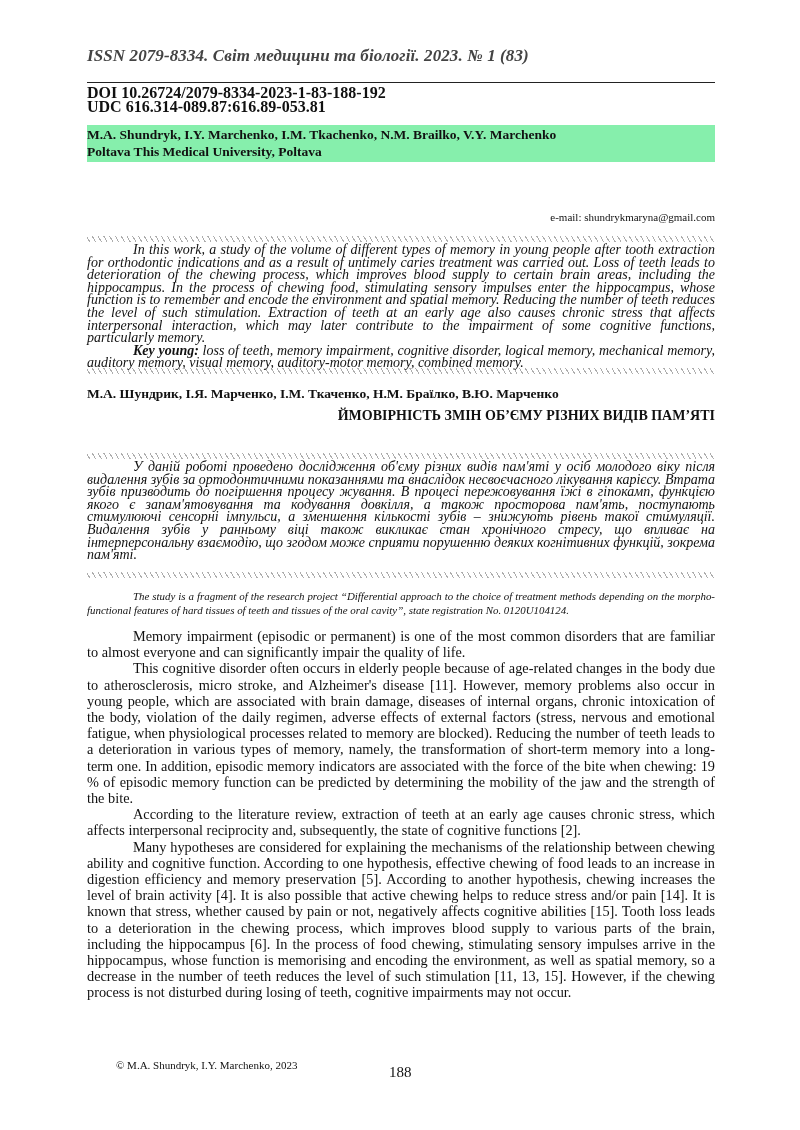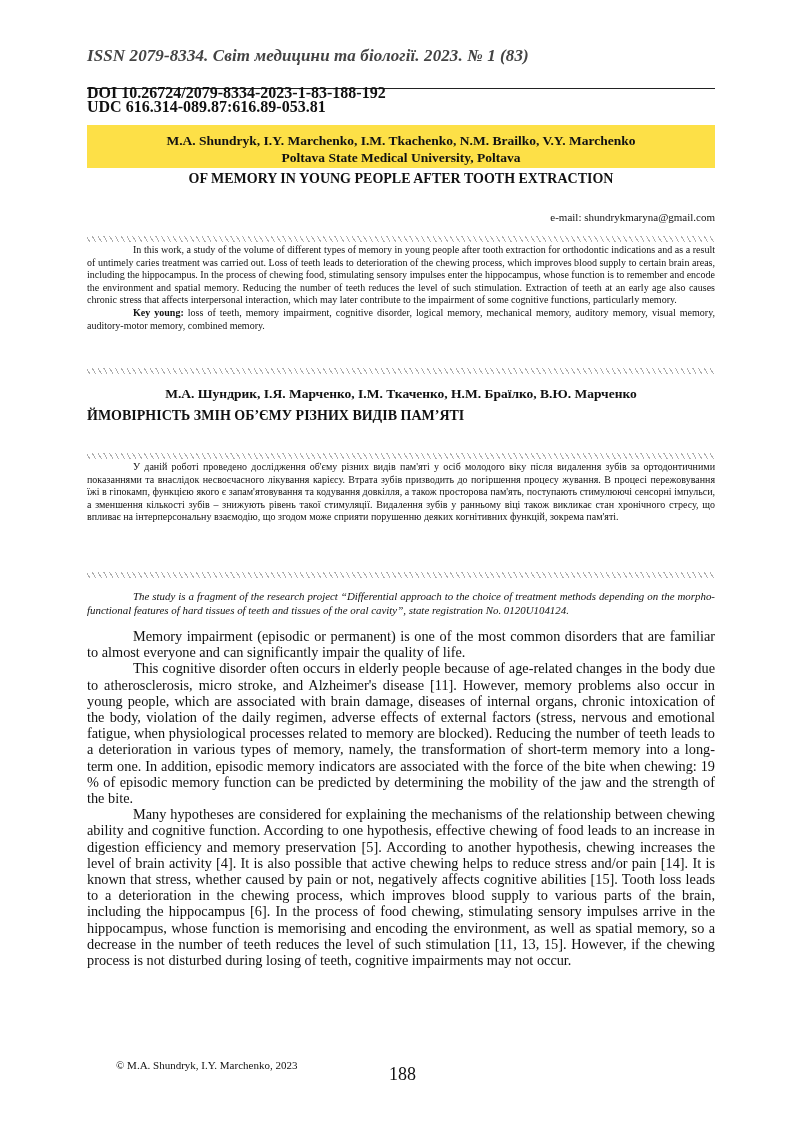--- a/index.html
+++ b/index.html
@@ -1,65 +1,64 @@
 <!DOCTYPE html>
 <html><head>
 <meta charset="utf-8">
 <style>
   html, body { margin: 0; padding: 0; background: #ffffff; }
   body { width: 800px; height: 1130px; position: relative; overflow: hidden;
          font-family: "Liberation Serif", serif; color: #111; }
   .page { position: absolute; left: 87px; top: 0; width: 628px; }
   .journal-header { position: absolute; top: 46px; left: 0; width: 628px;
     font-style: italic; font-weight: bold; font-size: 17px; color: #444;
-    border-bottom: 1.5px solid #222; padding-bottom: 22px; letter-spacing: 0.1px; }
+    border-bottom: 1.5px solid #222; padding-bottom: 16px; letter-spacing: 0.1px; }
   .doi { position: absolute; top: 86px; left: 0; font-weight: bold; font-size: 16px; line-height: 14px; }
   .author-band { position: absolute; top: 125px; left: 0; width: 628px; height: 36px;
-    background: #fde047; text-align: center; font-weight: bold; font-size: 13.5px; line-height: 17px; padding-top: 7px; }
+    background: #86efac; text-align: left; font-weight: bold; font-size: 13.5px; line-height: 17px; padding-top: 1px; }
   .title-en { position: absolute; top: 170px; left: 0; width: 628px; text-align: center;
     font-weight: bold; font-size: 14px; line-height: 17px; }
   .email { position: absolute; top: 211px; right: 0; font-size: 11px; }
   .wavy { position: absolute; left: 0; width: 628px; height: 6px; overflow: hidden;
     background-image: repeating-linear-gradient(60deg, transparent 0 2px, #999 2px 3px, transparent 3px 5px);
     opacity: 0.8; }
-  .abstract { position: absolute; left: 0; width: 628px; font-size: 10px; line-height: 12.6px;
-    text-align: justify; }
+  .abstract { position: absolute; left: 0; width: 628px; font-size: 14px; line-height: 12.6px;
+    text-align: justify; font-style: italic; }
   .abstract p { margin: 0; text-indent: 46px; }
   .kw-label { font-weight: bold; }
-  .authors-ua { position: absolute; top: 386px; left: 0; width: 628px; text-align: center;
+  .authors-ua { position: absolute; top: 386px; left: 0; width: 628px; text-align: left;
     font-weight: bold; font-size: 13.5px; }
-  .title-ua { position: absolute; top: 407px; left: 0; width: 628px; text-align: left;
+  .title-ua { position: absolute; top: 407px; left: 0; width: 628px; text-align: right;
     font-weight: bold; font-size: 14px; line-height: 17px; }
   .funding { position: absolute; top: 590px; left: 0; width: 628px; font-style: italic;
     font-size: 10.9px; line-height: 13.5px; text-align: justify; }
   .funding p { margin: 0; text-indent: 46px; }
   .body-text { position: absolute; top: 628px; left: 0; width: 628px; font-size: 14.3px;
     line-height: 16.2px; text-align: justify; }
   .body-text p { margin: 0; text-indent: 46px; }
   .copyright { position: absolute; top: 1059px; left: 29px; font-size: 11px; }
-  .page-num { position: absolute; top: 1064px; left: 302px; font-size: 18px; }
+  .page-num { position: absolute; top: 1064px; left: 302px; font-size: 15px; }
 </style>
 </head>
 <body>
 
 <div class="page">
   <div class="journal-header">ISSN 2079-8334. Світ медицини та біології. 2023. № 1 (83)</div>
 
   <div class="doi">
     <div>DOI 10.26724/2079-8334-2023-1-83-188-192</div>
     <div>UDC 616.314-089.87:616.89-053.81</div>
   </div>
 
   <div class="author-band">
     <div>M.A. Shundryk, I.Y. Marchenko, I.M. Tkachenko, N.M. Brailko, V.Y. Marchenko</div>
-    <div>Poltava State Medical University, Poltava</div>
+    <div>Poltava This Medical University, Poltava</div>
   </div>
 
   <div class="title-en">
-    <div>OF MEMORY IN YOUNG PEOPLE AFTER TOOTH EXTRACTION</div>
   </div>
 
   <div class="email">e-mail: shundrykmaryna@gmail.com</div>
 
   <div class="wavy" style="top:236px"></div>
 
   <div class="abstract" style="top:244px">
     <p>In this work, a study of the volume of different types of memory in young people after tooth extraction for orthodontic indications and as a result of untimely caries treatment was carried out. Loss of teeth leads to deterioration of the chewing process, which improves blood supply to certain brain areas, including the hippocampus. In the process of chewing food, stimulating sensory impulses enter the hippocampus, whose function is to remember and encode the environment and spatial memory. Reducing the number of teeth reduces the level of such stimulation. Extraction of teeth at an early age also causes chronic stress that affects interpersonal interaction, which may later contribute to the impairment of some cognitive functions, particularly memory.</p>
     <p><span class="kw-label">Key young:</span><span> loss of teeth, memory impairment, cognitive disorder, logical memory, mechanical memory, auditory memory, visual memory, auditory-motor memory, combined memory.</span></p>
   </div>
@@ -79,18 +78,19 @@
 
   <div class="wavy" style="top:572px"></div>
 
   <div class="funding">
     <p>The study is a fragment of the research project “Differential approach to the choice of treatment methods depending on the morpho-functional features of hard tissues of teeth and tissues of the oral cavity”, state registration No. 0120U104124.</p>
   </div>
 
   <div class="body-text">
     <p>Memory impairment (episodic or permanent) is one of the most common disorders that are familiar to almost everyone and can significantly impair the quality of life.</p>
     <p>This cognitive disorder often occurs in elderly people because of age-related changes in the body due to atherosclerosis, micro stroke, and Alzheimer's disease [11]. However, memory problems also occur in young people, which are associated with brain damage, diseases of internal organs, chronic intoxication of the body, violation of the daily regimen, adverse effects of external factors (stress, nervous and emotional fatigue, when physiological processes related to memory are blocked). Reducing the number of teeth leads to a deterioration in various types of memory, namely, the transformation of short-term memory into a long-term one. In addition, episodic memory indicators are associated with the force of the bite when chewing: 19 % of episodic memory function can be predicted by determining the mobility of the jaw and the strength of the bite.</p>
+    <p>According to the literature review, extraction of teeth at an early age causes chronic stress, which affects interpersonal reciprocity and, subsequently, the state of cognitive functions [2].</p>
     <p>Many hypotheses are considered for explaining the mechanisms of the relationship between chewing ability and cognitive function. According to one hypothesis, effective chewing of food leads to an increase in digestion efficiency and memory preservation [5]. According to another hypothesis, chewing increases the level of brain activity [4]. It is also possible that active chewing helps to reduce stress and/or pain [14]. It is known that stress, whether caused by pain or not, negatively affects cognitive abilities [15]. Tooth loss leads to a deterioration in the chewing process, which improves blood supply to various parts of the brain, including the hippocampus [6]. In the process of food chewing, stimulating sensory impulses arrive in the hippocampus, whose function is memorising and encoding the environment, as well as spatial memory, so a decrease in the number of teeth reduces the level of such stimulation [11, 13, 15]. However, if the chewing process is not disturbed during losing of teeth, cognitive impairments may not occur.</p>
   </div>
 
   <div class="copyright">© M.A. Shundryk, I.Y. Marchenko, 2023</div>
   <div class="page-num">188</div>
 </div>
 
 </body></html>

